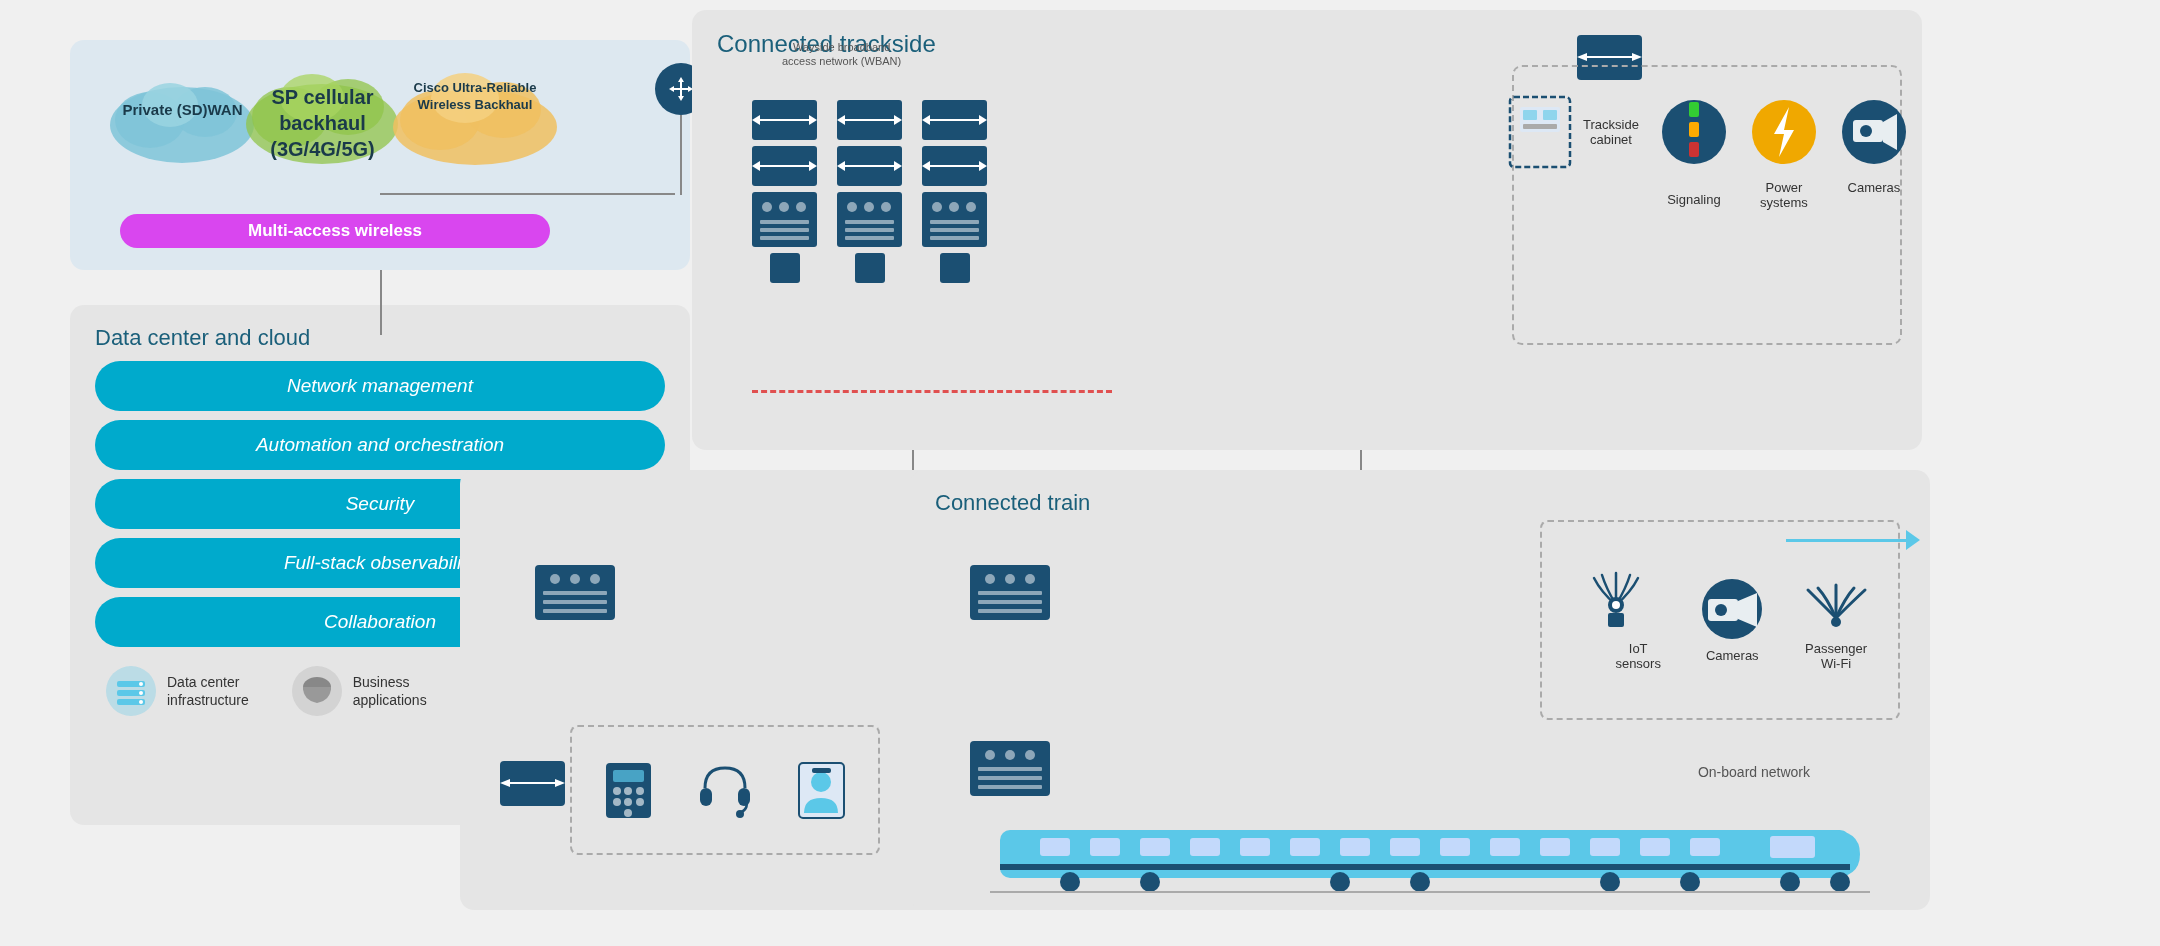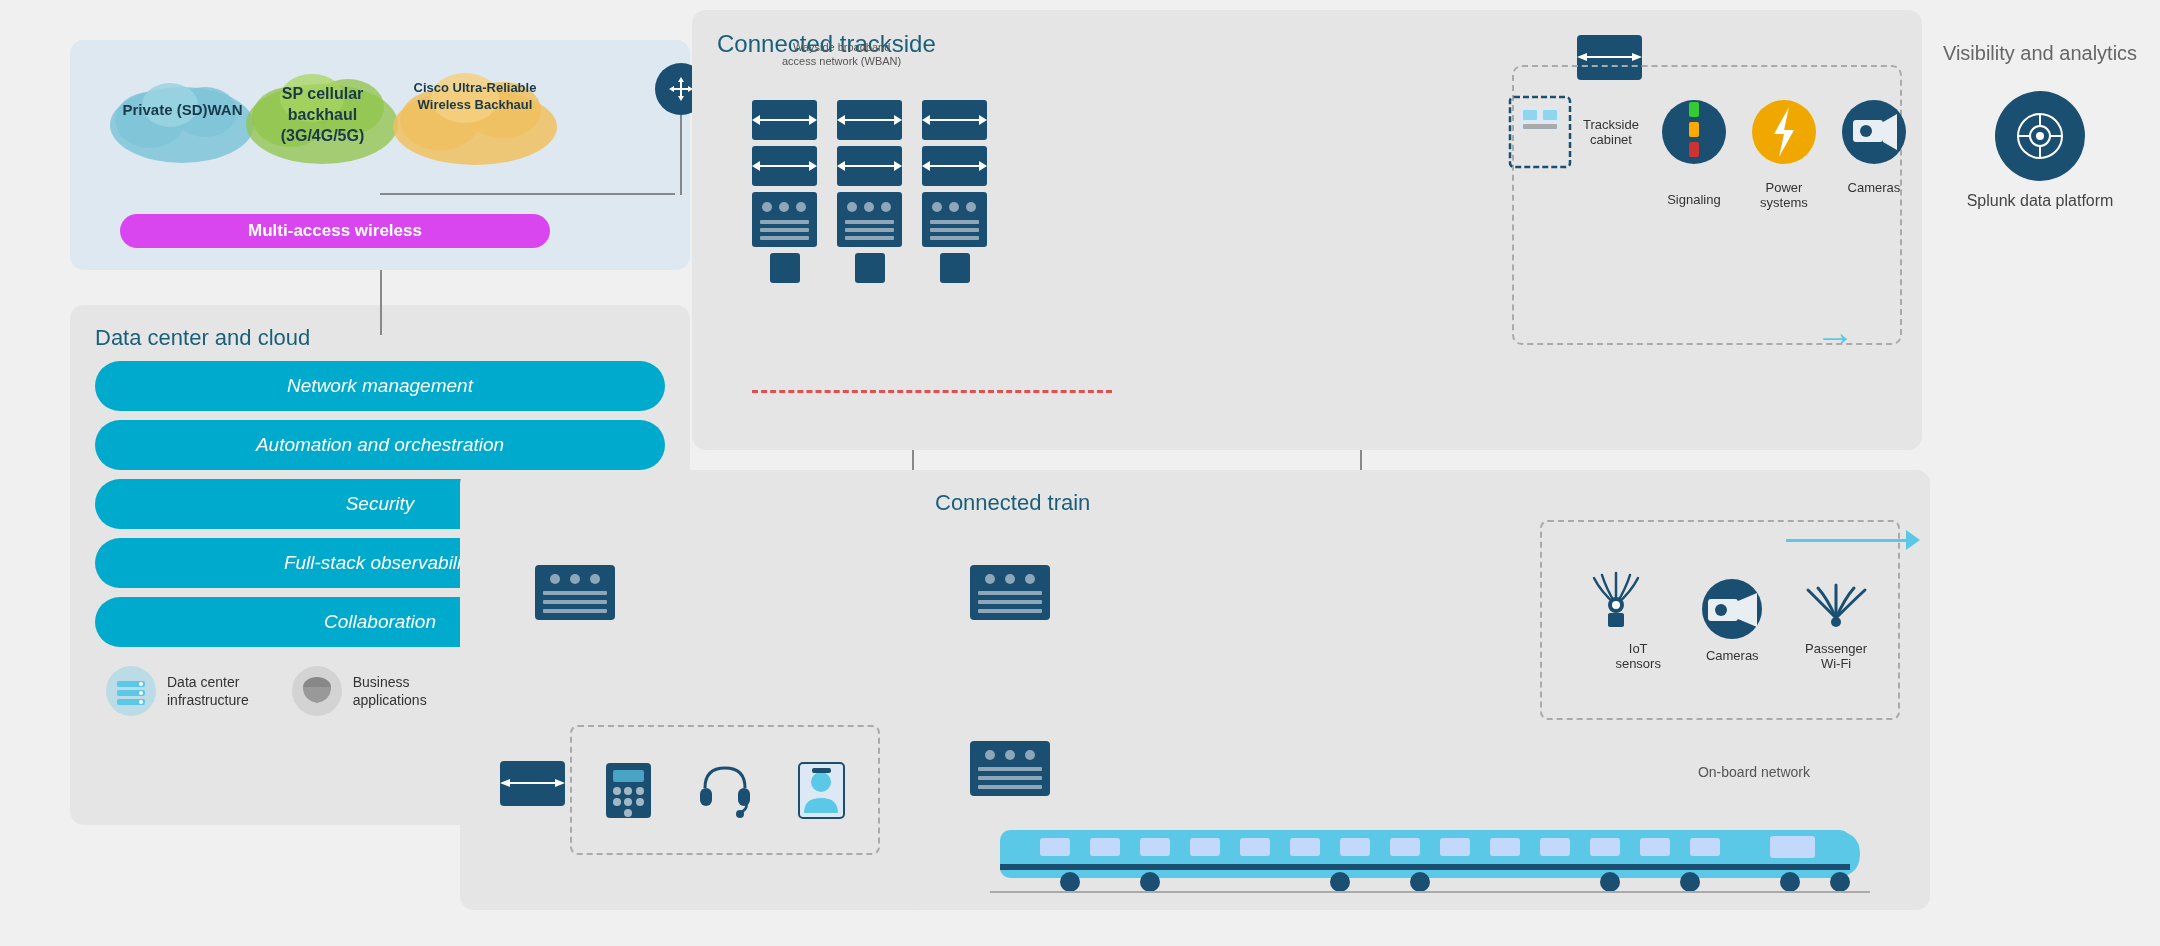--- a/index.html
+++ b/index.html
@@ -156,21 +156,21 @@
 (SD)WAN</div>
     </div>
 
     <div style="position:absolute; left:170px; top:22px; width:165px; height:110px;">
       <svg viewBox="0 0 165 110" width="165" height="110">
         <ellipse cx="82" cy="62" rx="76" ry="40" fill="#90c44a" opacity="0.75"></ellipse>
         <ellipse cx="50" cy="55" rx="38" ry="30" fill="#90c44a" opacity="0.75"></ellipse>
         <ellipse cx="108" cy="45" rx="36" ry="28" fill="#90c44a" opacity="0.75"></ellipse>
         <ellipse cx="72" cy="36" rx="32" ry="24" fill="#a8d460" opacity="0.75"></ellipse>
       </svg>
-      <div style="position:absolute;top:22px;left:0;width:165px;text-align:center;font-size:16px;color:#1a3a4a;font-weight:600;line-height:1.3;">SP cellular<br>backhaul<br>(3G/4G/5G)</div>
+      <div style="position:absolute;top:22px;left:0;width:165px;text-align:center;font-size:20px;color:#1a3a4a;font-weight:600;line-height:1.3;">SP cellular<br>backhaul<br>(3G/4G/5G)</div>
     </div>
 
     <div style="position:absolute; left:315px; top:22px; width:180px; height:110px;">
       <svg viewBox="0 0 180 110" width="180" height="110">
         <ellipse cx="90" cy="65" rx="82" ry="38" fill="#f0c060" opacity="0.85"></ellipse>
         <ellipse cx="55" cy="58" rx="40" ry="30" fill="#f0c060" opacity="0.85"></ellipse>
         <ellipse cx="118" cy="48" rx="38" ry="28" fill="#f0c060" opacity="0.85"></ellipse>
         <ellipse cx="80" cy="36" rx="34" ry="25" fill="#f5d080" opacity="0.85"></ellipse>
       </svg>
       <div style="position:absolute;top:18px;left:0;width:180px;text-align:center;font-size:13px;color:#1a3a4a;font-weight:600;line-height:1.3;">Cisco Ultra-Reliable<br>Wireless Backhaul</div>
@@ -563,40 +563,20 @@
         <circle cx="620" cy="72" r="10" fill="#1b4f72"></circle>
         <circle cx="700" cy="72" r="10" fill="#1b4f72"></circle>
         <circle cx="800" cy="72" r="10" fill="#1b4f72"></circle>
         <circle cx="850" cy="72" r="10" fill="#1b4f72"></circle>
 
         <line x1="0" y1="82" x2="880" y2="82" stroke="#aaa" stroke-width="2"></line>
       </svg>
     </div>
   </div>
 
-  <div style="position:absolute;right:15px;top:40px;width:210px;text-align:center;">
-    <div style="font-size:20px;color:#666;line-height:1.3;">Visibility and
-analytics</div>
-
-    <div style="position:absolute;left:-120px;top:270px;font-size:40px;color:#5bc8e8;">→</div>
-
-    <div style="width:90px;height:90px;border-radius:50%;background:#1b4f72;margin:25px auto 10px;display:flex;align-items:center;justify-content:center;">
-      <svg width="50" height="50" viewBox="0 0 50 50">
-        <circle cx="25" cy="25" r="22" fill="none" stroke="white" stroke-width="2"></circle>
-        <circle cx="25" cy="25" r="10" fill="none" stroke="white" stroke-width="2"></circle>
-        <line x1="25" y1="3" x2="25" y2="15" stroke="white" stroke-width="2"></line>
-        <line x1="25" y1="35" x2="25" y2="47" stroke="white" stroke-width="2"></line>
-        <line x1="3" y1="25" x2="15" y2="25" stroke="white" stroke-width="2"></line>
-        <line x1="35" y1="25" x2="47" y2="25" stroke="white" stroke-width="2"></line>
-        <circle cx="25" cy="25" r="4" fill="white"></circle>
-      </svg>
-    </div>
-    <div style="font-size:16px;color:#444;text-align:center;line-height:1.3;">Splunk
-data platform</div>
-  </div>
 
   <div style="position:absolute;right:240px;top:530px;display:flex;align-items:center;">
     <div style="width:120px;height:3px;background:#5bc8e8;"></div>
     <div style="width:0;height:0;border-top:10px solid transparent;border-bottom:10px solid transparent;border-left:14px solid #5bc8e8;"></div>
   </div>
 
   <div class="line-v" style="left:380px; top:270px; height:35px;"></div>
 
   <div class="line-h" style="left:380px; top:193px; width:295px;"></div>
 

